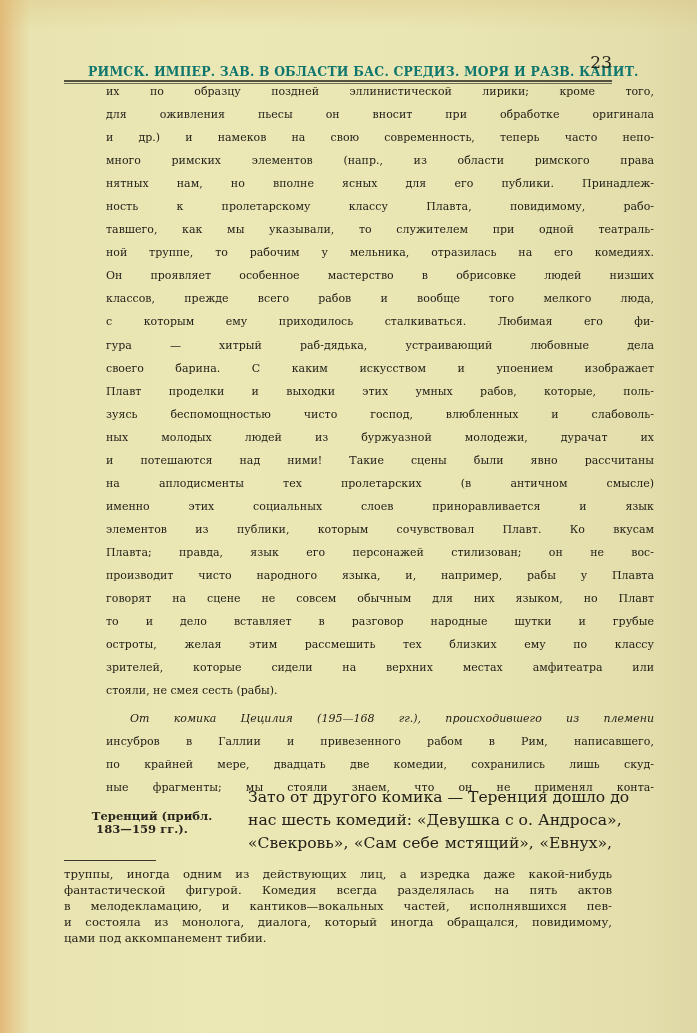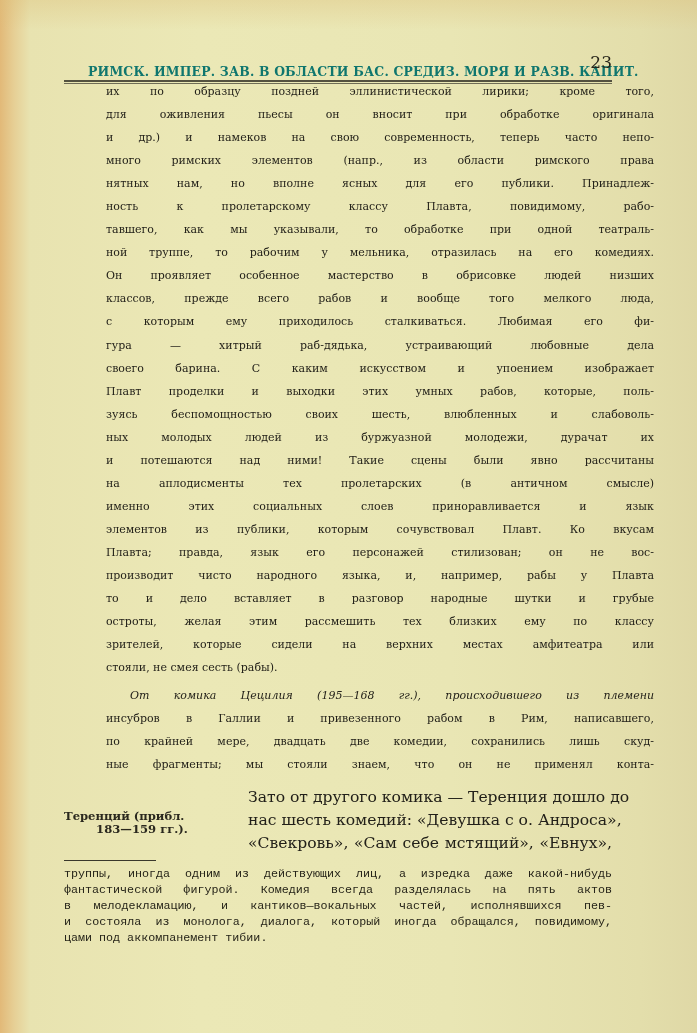--- a/index.html
+++ b/index.html
@@ -65,67 +65,68 @@
   .terence-block .main {
     position: absolute; left: 184px; top: 0; width: 364px;
     font-size: 15.6px; line-height: 23.05px;
   }
   .terence-block .main .line { text-align-last: justify; }
   .margin-note {
     position: absolute; left: 0; top: 24px; width: 176px;
     font-size: 11.6px; font-weight: bold; line-height: 13px;
     text-align: center; color: #2a281e;
   }
-  .margin-note .mn-line1 { display:block; text-align: left; }
+  .margin-note .mn-line1 { display:block; text-align: center; }
   .margin-note .mn-line2 { display:block; padding-right: 20px; }
   .fn-rule {
     position: absolute; left: 64px; top: 860px; width: 92px; height: 0;
     border-top: 1.3px solid #3a382c;
   }
   .footnote {
     position: absolute; left: 64px; top: 866px; width: 548px;
     font-size: 11.7px; line-height: 16.1px; color: #262419;
   }
-  .footnote .line { height: 16.1px; font-family: Liberation Mono, monospace; }
+  .footnote .line { height: 16.1px; }
 </style>
 </head>
 <body>
 
 <div class="page-top-shade"></div>
 
 <div class="running-head">
   <span class="title">РИМСК. ИМПЕР. ЗАВ. В ОБЛАСТИ БАС. СРЕДИЗ. МОРЯ И РАЗВ. КАПИТ.</span>
   <span class="pnum">23</span>
 </div>
 <div class="head-rule"></div>
 
 <div class="body-text">
   <div>
     <span class="line">их по образцу поздней эллинистической лирики; кроме того,</span>
     <span class="line">для оживления пьесы он вносит при обработке оригинала</span>
     <span class="line">и др.) и намеков на свою современность, теперь часто непо-</span>
     <span class="line">много римских элементов (напр., из области римского права</span>
     <span class="line">нятных нам, но вполне ясных для его публики. Принадлеж-</span>
     <span class="line">ность к пролетарскому классу Плавта, повидимому, рабо-</span>
-    <span class="line">тавшего, как мы указывали, то обработке при одной театраль-</span>
+    <span class="line">тавшего, как мы указывали, то служителем при одной театраль-</span>
     <span class="line">ной труппе, то рабочим у мельника, отразилась на его комедиях.</span>
     <span class="line">Он проявляет особенное мастерство в обрисовке людей низших</span>
     <span class="line">классов, прежде всего рабов и вообще того мелкого люда,</span>
     <span class="line">с которым ему приходилось сталкиваться. Любимая его фи-</span>
     <span class="line">гура — хитрый раб-дядька, устраивающий любовные дела</span>
     <span class="line">своего барина. С каким искусством и упоением изображает</span>
     <span class="line">Плавт проделки и выходки этих умных рабов, которые, поль-</span>
-    <span class="line">зуясь беспомощностью своих шесть, влюбленных и слабоволь-</span>
+    <span class="line">зуясь беспомощностью чисто господ, влюбленных и слабоволь-</span>
     <span class="line">ных молодых людей из буржуазной молодежи, дурачат их</span>
     <span class="line">и потешаются над ними! Такие сцены были явно рассчитаны</span>
     <span class="line">на аплодисменты тех пролетарских (в античном смысле)</span>
     <span class="line">именно этих социальных слоев приноравливается и язык</span>
     <span class="line">элементов из публики, которым сочувствовал Плавт. Ко вкусам</span>
     <span class="line">Плавта; правда, язык его персонажей стилизован; он не вос-</span>
     <span class="line">производит чисто народного языка, и, например, рабы у Плавта</span>
+    <span class="line">говорят на сцене не совсем обычным для них языком, но Плавт</span>
     <span class="line">то и дело вставляет в разговор народные шутки и грубые</span>
     <span class="line">остроты, желая этим рассмешить тех близких ему по классу</span>
     <span class="line">зрителей, которые сидели на верхних местах амфитеатра или</span>
     <span class="line last">стояли, не смея сесть (рабы).</span>
   </div>
   <div>
     <span class="line indent gap-before">От комика Цецилия (195—168 гг.), происходившего из племени</span>
     <span class="line">инсубров в Галлии и привезенного рабом в Рим, написавшего,</span>
     <span class="line">по крайней мере, двадцать две комедии, сохранились лишь скуд-</span>
     <span class="line">ные фрагменты; мы стояли знаем, что он не применял конта-</span>

